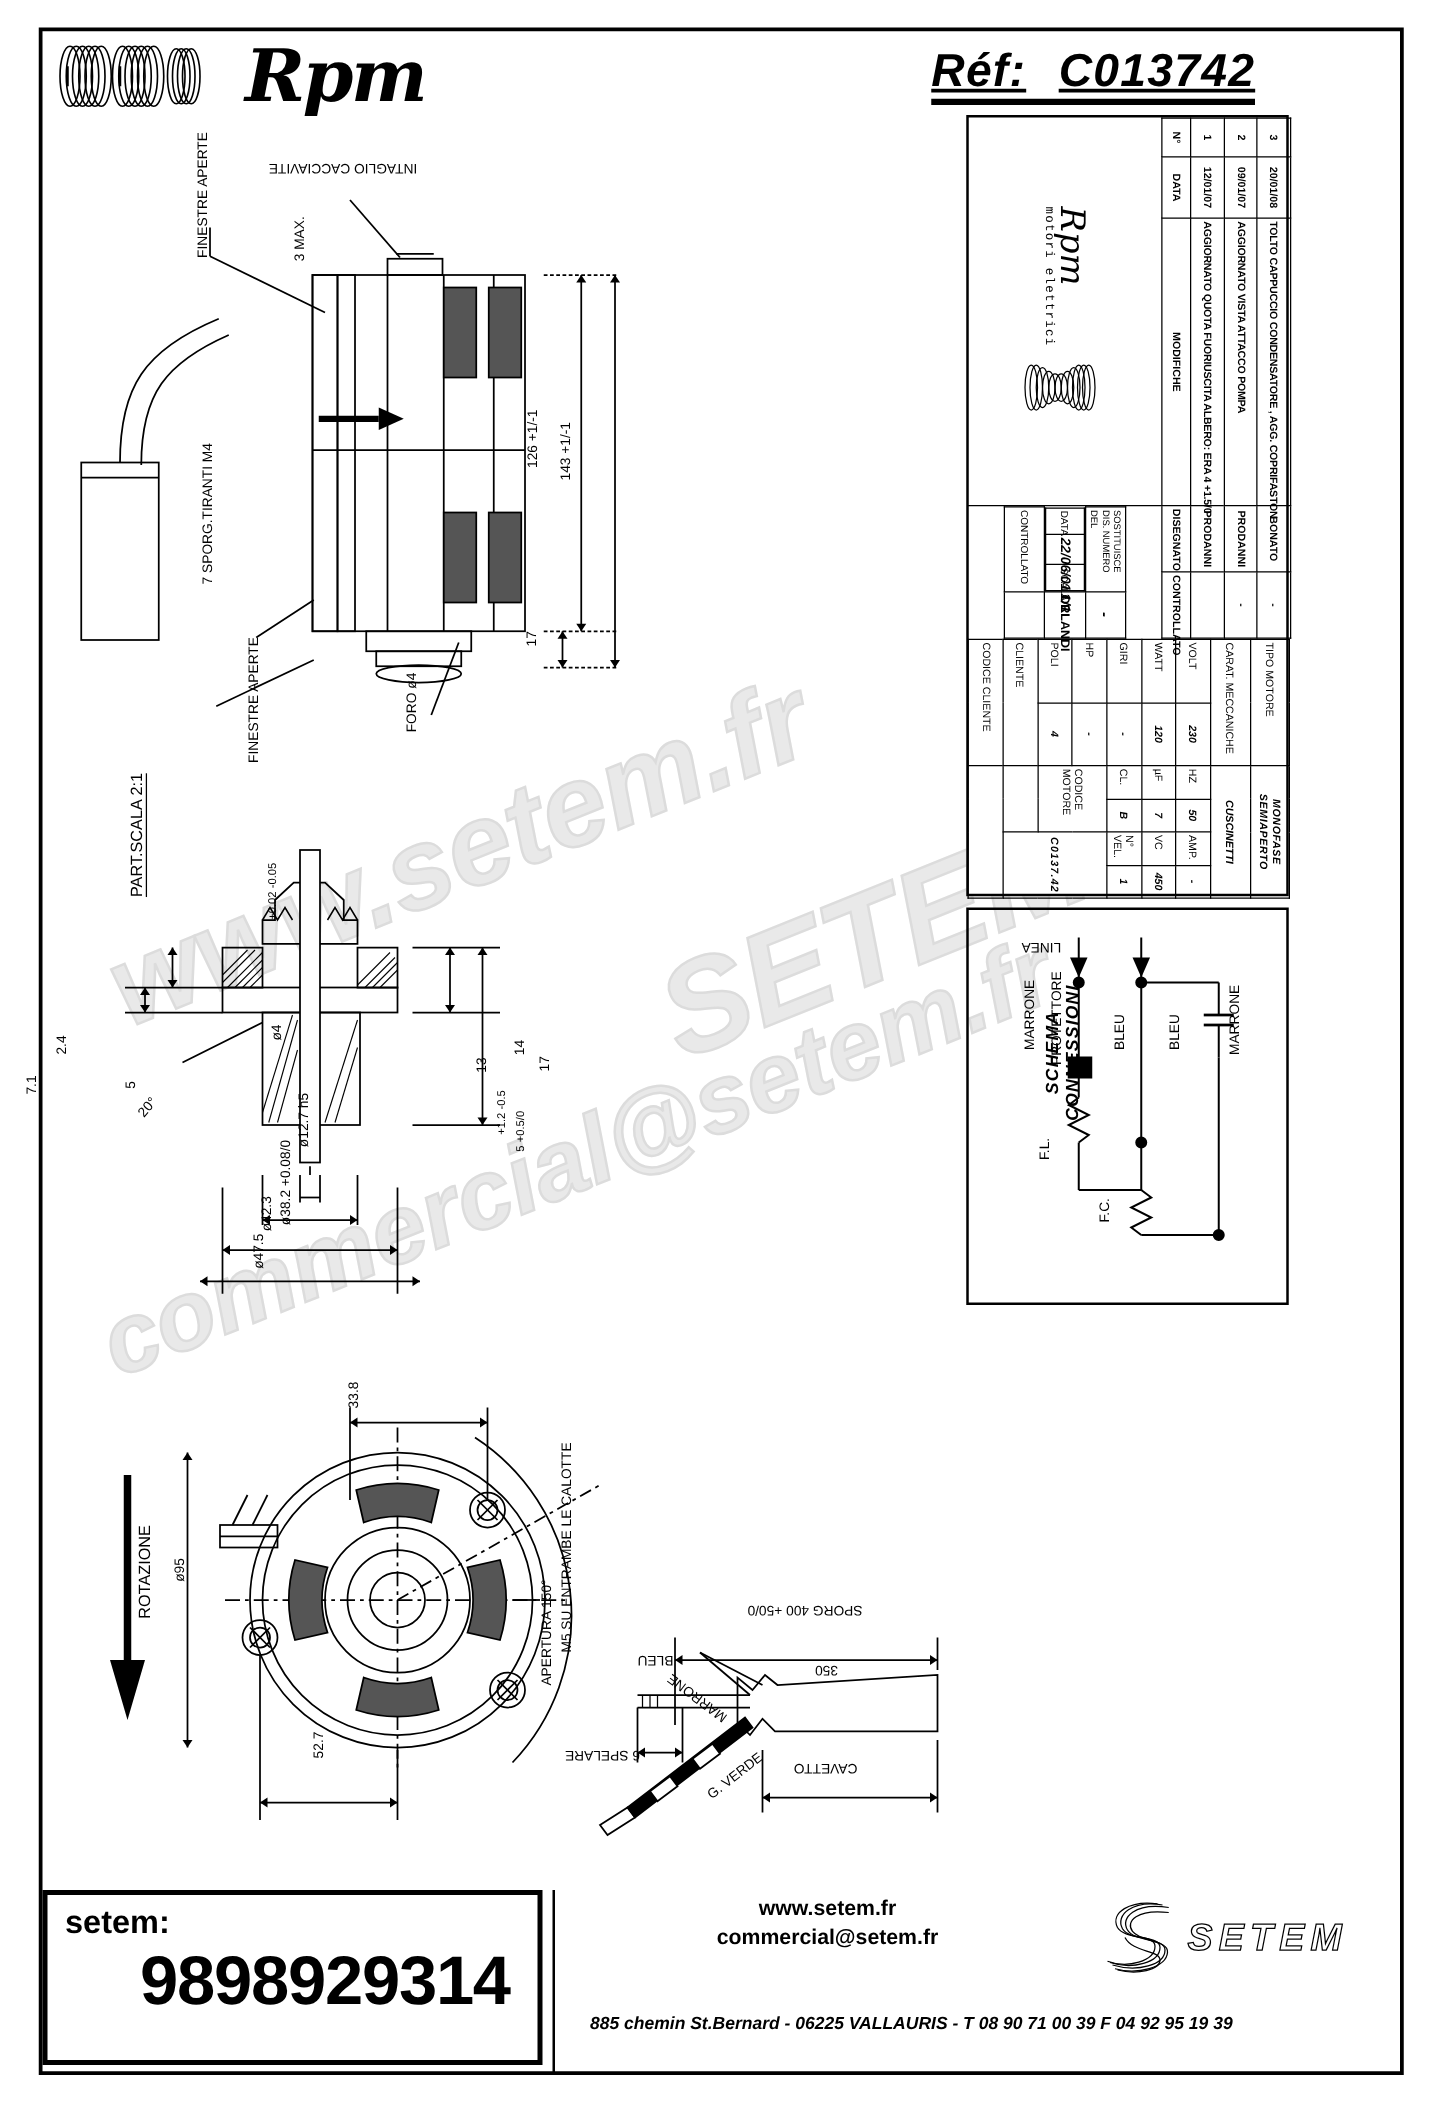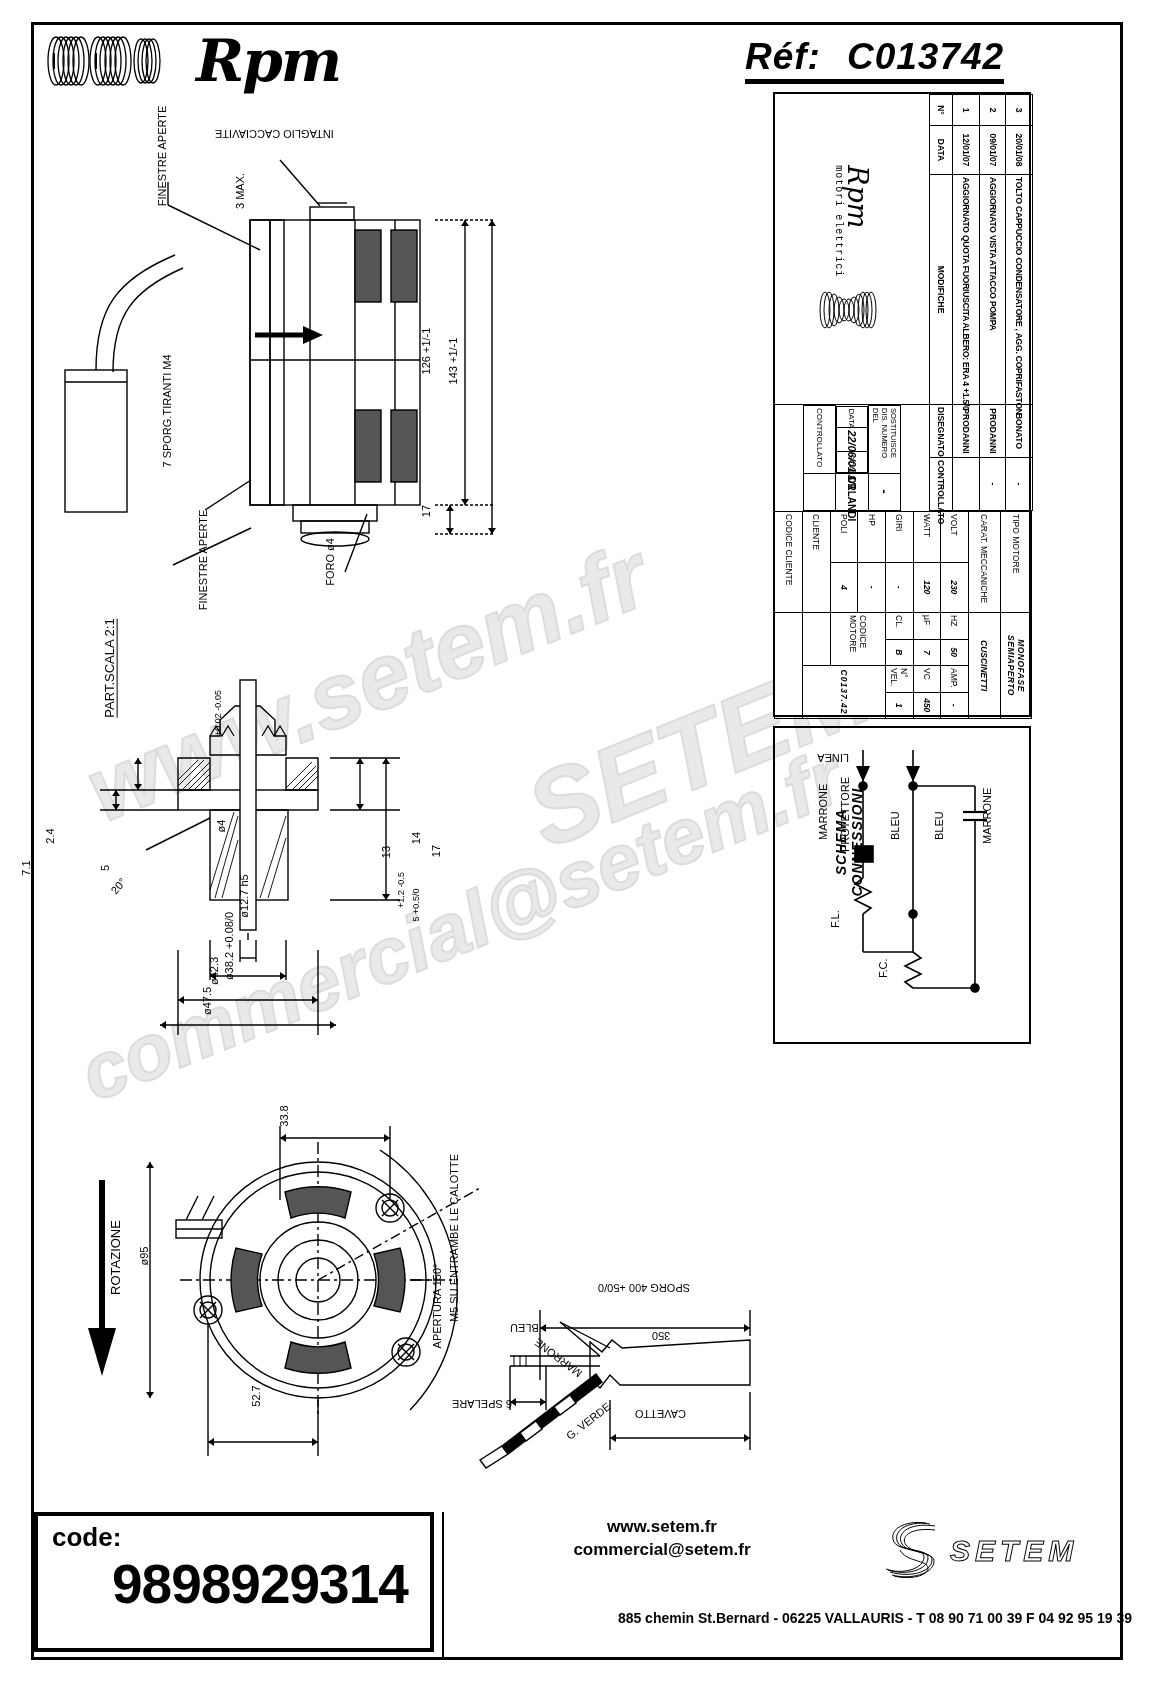--- a/index.html
+++ b/index.html
@@ -5,21 +5,21 @@
   html,body{margin:0;padding:0;background:#fff;}
   body{width:1154px;height:1683px;position:relative;font-family:"Liberation Sans",sans-serif;color:#000;overflow:hidden;}
   .page{position:absolute;left:0;top:0;width:1154px;height:1683px;}
   .frame{position:absolute;left:31px;top:22px;width:1092px;height:1638px;border:3px solid #000;box-sizing:border-box;}
 
   
   .logo-wrap{position:absolute;left:38px;top:32px;display:flex;align-items:center;}
   .coil{width:150px;height:56px;}
   .logo-text{font-family:"DejaVu Serif",serif;font-style:italic;font-weight:bold;font-size:58px;letter-spacing:-2px;margin-left:8px;line-height:1;}
   .ref{position:absolute;left:745px;top:36px;font-size:37px;font-weight:bold;font-style:italic;
-       font-family:"Liberation Sans",sans-serif;letter-spacing:1px;border-bottom:5px solid #000;padding-bottom:1px;}
+       font-family:"Liberation Sans",sans-serif;letter-spacing:1px;border-bottom:5px solid #000;padding-bottom:1px;text-decoration:underline;}
   .ref .refnum{margin-left:26px;}
 
   
   .tb-outer{position:absolute;left:773px;top:92px;width:258px;height:625px;border:2px solid #000;box-sizing:border-box;background:#fff;}
   .tb-rot{position:absolute;left:0;top:0;width:625px;height:258px;transform:rotate(90deg);transform-origin:0 0;
           translate:258px 0;box-sizing:border-box;}
   .tbl{border-collapse:collapse;width:625px;height:258px;table-layout:fixed;}
   .tbl td{border:1px solid #000;font-size:8.5px;padding:0 2px;vertical-align:middle;font-family:"Liberation Sans",sans-serif;}
   .nb{border:none !important;}
   .ctr{text-align:center;}
@@ -46,21 +46,21 @@
 
   
   .code-box{position:absolute;left:34px;top:1512px;width:400px;height:140px;border:4px solid #000;box-sizing:border-box;}
   .code-lbl{position:absolute;left:14px;top:6px;font-size:26px;font-weight:bold;}
   .code-num{position:absolute;left:74px;top:36px;font-size:55px;font-weight:bold;letter-spacing:-1px;}
   .foot-mid{position:absolute;left:452px;top:1516px;width:420px;text-align:center;}
   .foot-mid div{font-size:17px;font-weight:bold;line-height:1.35;}
   .setem-logo{position:absolute;left:880px;top:1520px;display:flex;align-items:center;}
   .setem-word{font-family:"Liberation Sans",sans-serif;font-style:italic;font-weight:bold;font-size:30px;
                letter-spacing:5px;-webkit-text-stroke:1px #000;color:#fff;}
-  .foot-addr{position:absolute;left:452px;top:1610px;width:680px;text-align:right;font-size:14px;font-weight:bold;}
+  .foot-addr{position:absolute;left:472px;top:1610px;width:680px;text-align:left;font-size:14px;font-weight:bold;font-style:italic;}
   .foot-sep{position:absolute;left:442px;top:1512px;width:2px;height:148px;background:#000;}
 
   
   .wm{position:absolute;pointer-events:none;color:#e9e9e9;font-weight:bold;font-style:italic;
       font-family:"Liberation Sans",sans-serif;-webkit-text-stroke:2px #dcdcdc;}
   .wm1{left:70px;top:630px;font-size:92px;transform:rotate(-22deg);}
   .wm2{left:55px;top:880px;font-size:78px;transform:rotate(-22deg);}
   .wm3{left:520px;top:690px;font-size:104px;transform:rotate(-22deg);}
 
   svg{overflow:visible;}
@@ -590,21 +590,21 @@
 
   <div class="cap" style="left:530px;top:1352px;transform:rotate(-143deg);">MARRONE</div>
   <div class="cap rot180" style="left:510px;top:1322px;">BLEU</div>
   <div class="cap" style="left:562px;top:1415px;transform:rotate(-38deg);">G. VERDE</div>
   <div class="cap rot180" style="left:635px;top:1408px;">CAVETTO</div>
   <div class="cap rot180" style="left:652px;top:1330px;">350</div>
   <div class="cap rot180" style="left:598px;top:1282px;">SPORG 400 +50/0</div>
   <div class="cap rot180" style="left:452px;top:1398px;">6 SPELARE</div>
 
   <div class="code-box">
-    <div class="code-lbl">code:</div>
+    <div class="code-lbl">setem:</div>
     <div class="code-num">9898929314</div>
   </div>
   <div class="foot-sep"></div>
 
   <div class="foot-mid">
     <div>www.setem.fr</div>
     <div>commercial@setem.fr</div>
   </div>
 
   <div class="setem-logo">

